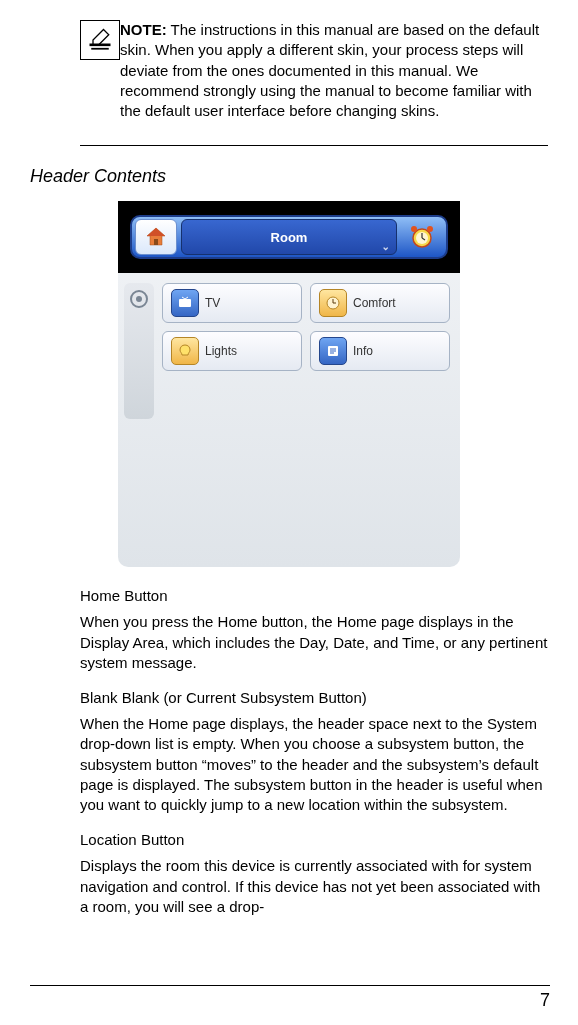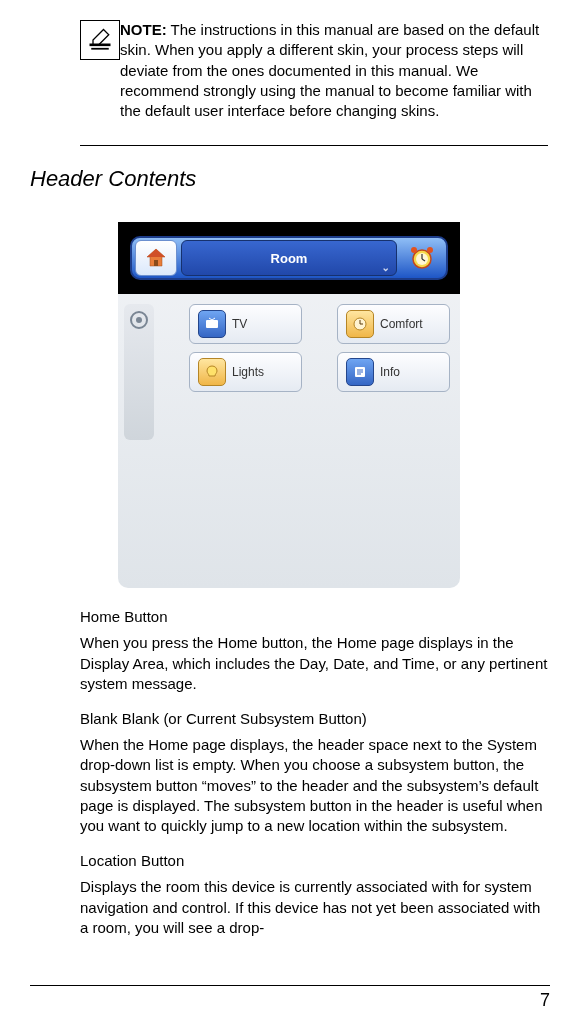--- a/index.html
+++ b/index.html
@@ -26,23 +26,23 @@
       border: 1px solid #000;
       display: flex;
       align-items: center;
       justify-content: center;
     }
     .note-icon svg { width: 28px; height: 28px; }
     .note-text { flex: 1; line-height: 1.35; }
     .note-label { font-weight: bold; }
     .section-title {
       font-style: italic;
-      font-size: 22px;
+      font-size: 18px;
       font-weight: normal;
-      margin-bottom: 30px;
+      margin-bottom: 14px;
     }
     .screenshot-container {
       width: 342px;
       height: 366px;
       margin: 0 auto 20px auto;
       background: linear-gradient(#f2f4f7, #dfe4e9);
       border-bottom-left-radius: 10px;
       border-bottom-right-radius: 10px;
       overflow: hidden;
       position: relative;
@@ -115,21 +115,20 @@
     .sub-btn {
       display: flex;
       align-items: center;
       gap: 6px;
       background: linear-gradient(#fdfdff, #e5eaf2);
       border: 1px solid #a6b3c5;
       border-radius: 6px;
       padding: 3px 8px;
       font-size: 12px;
       color: #333;
-      margin-left: 27px;
     }
     .sub-btn .icon-box {
       width: 28px; height: 28px;
       border-radius: 5px;
       display: flex; align-items: center; justify-content: center;
       font-size: 16px;
     }
     .blue-ic { background: linear-gradient(#6fa5f2, #3566c4); border: 1px solid #24468c; color: #fff; }
     .gray-ic { background: linear-gradient(#e8e8e8, #c5c5c5); border: 1px solid #999; color: #333; }
     .orange-ic { background: linear-gradient(#ffe6a0, #f0b648); border: 1px solid #b58526; color: #333; }

